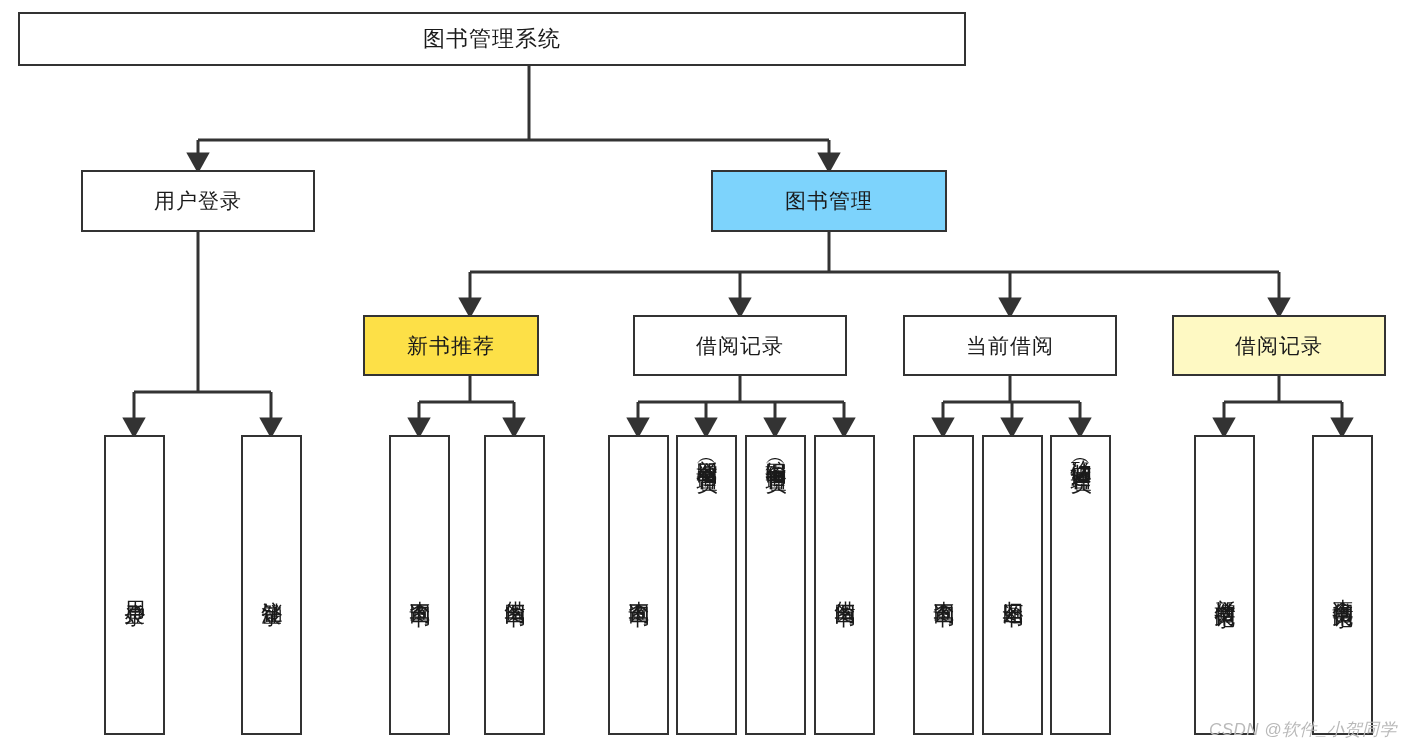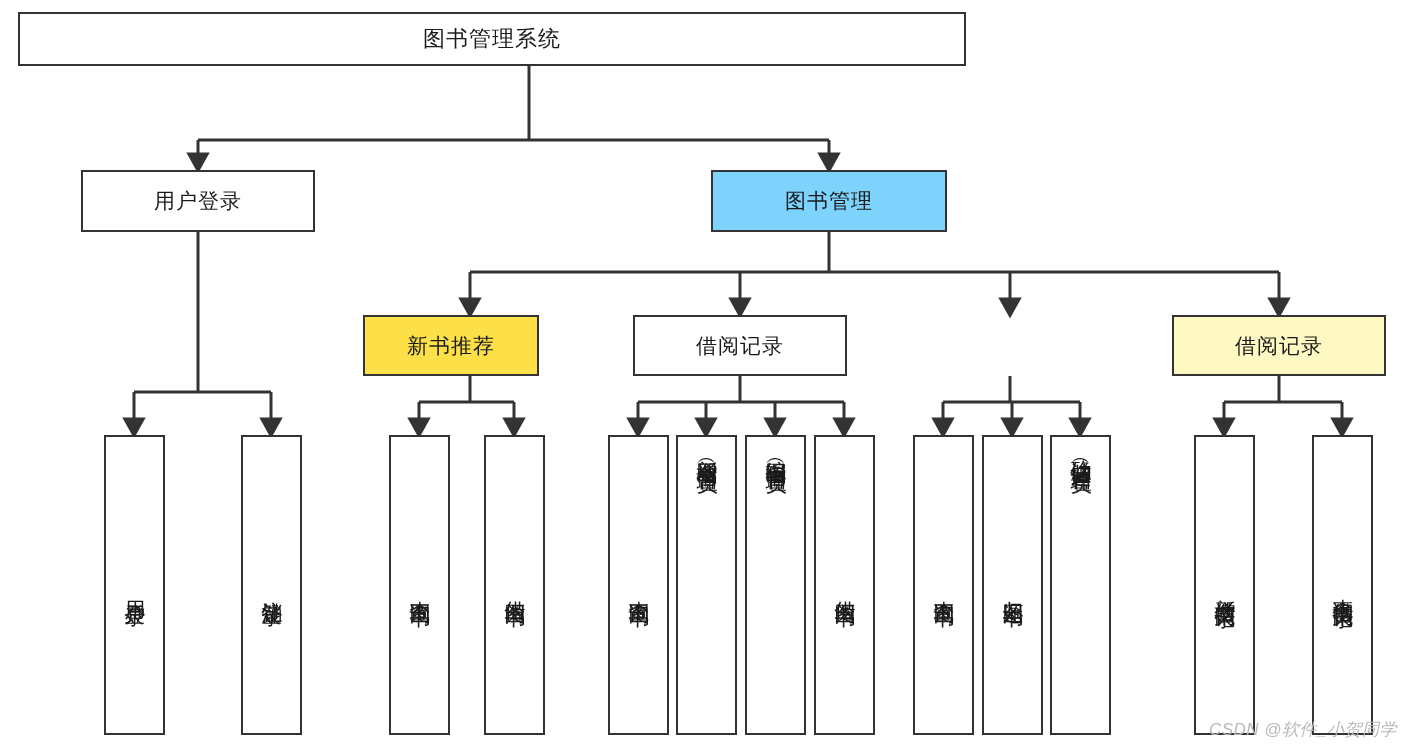--- a/index.html
+++ b/index.html
@@ -136,20 +136,23 @@
   <div class="node horiz" style="left: 711px; top: 170px; width: 236px; height: 62px; border-color: rgb(51, 51, 51); background: #7dd3fc; color: rgb(26, 26, 26);">
     <span>图书管理</span>
   </div>
 
   <div class="node horiz" style="left: 363px; top: 315px; width: 176px; height: 61px; border-color: rgb(51, 51, 51); background: #fde047; color: rgb(26, 26, 26);">
     <span>新书推荐</span>
   </div>
   <div class="node horiz" style="left: 633px; top: 315px; width: 214px; height: 61px; border-color: rgb(51, 51, 51); background: rgb(255, 255, 255); color: rgb(26, 26, 26);">
     <span>借阅记录</span>
   </div>
+  <div class="node horiz" style="left: 903px; top: 315px; width: 214px; height: 61px; border-color: rgb(51, 51, 51); background: rgb(255, 255, 255); color: rgb(26, 26, 26);">
+    <span>当前借阅</span>
+  </div>
   <div class="node horiz" style="left: 1172px; top: 315px; width: 214px; height: 61px; border-color: rgb(51, 51, 51); background: #fef9c3; color: rgb(26, 26, 26);">
     <span>借阅记录</span>
   </div>
 
   <div class="node vert centered" style="left: 104px; top: 435px; width: 61px; height: 300px; border-color: rgb(51, 51, 51); background: rgb(255, 255, 255); color: rgb(26, 26, 26);">
     <span class="vlabel">用户登录</span>
   </div>
   <div class="node vert centered" style="left: 241px; top: 435px; width: 61px; height: 300px; border-color: rgb(51, 51, 51); background: rgb(255, 255, 255); color: rgb(26, 26, 26);">
     <span class="vlabel">注销登录</span>
   </div>

